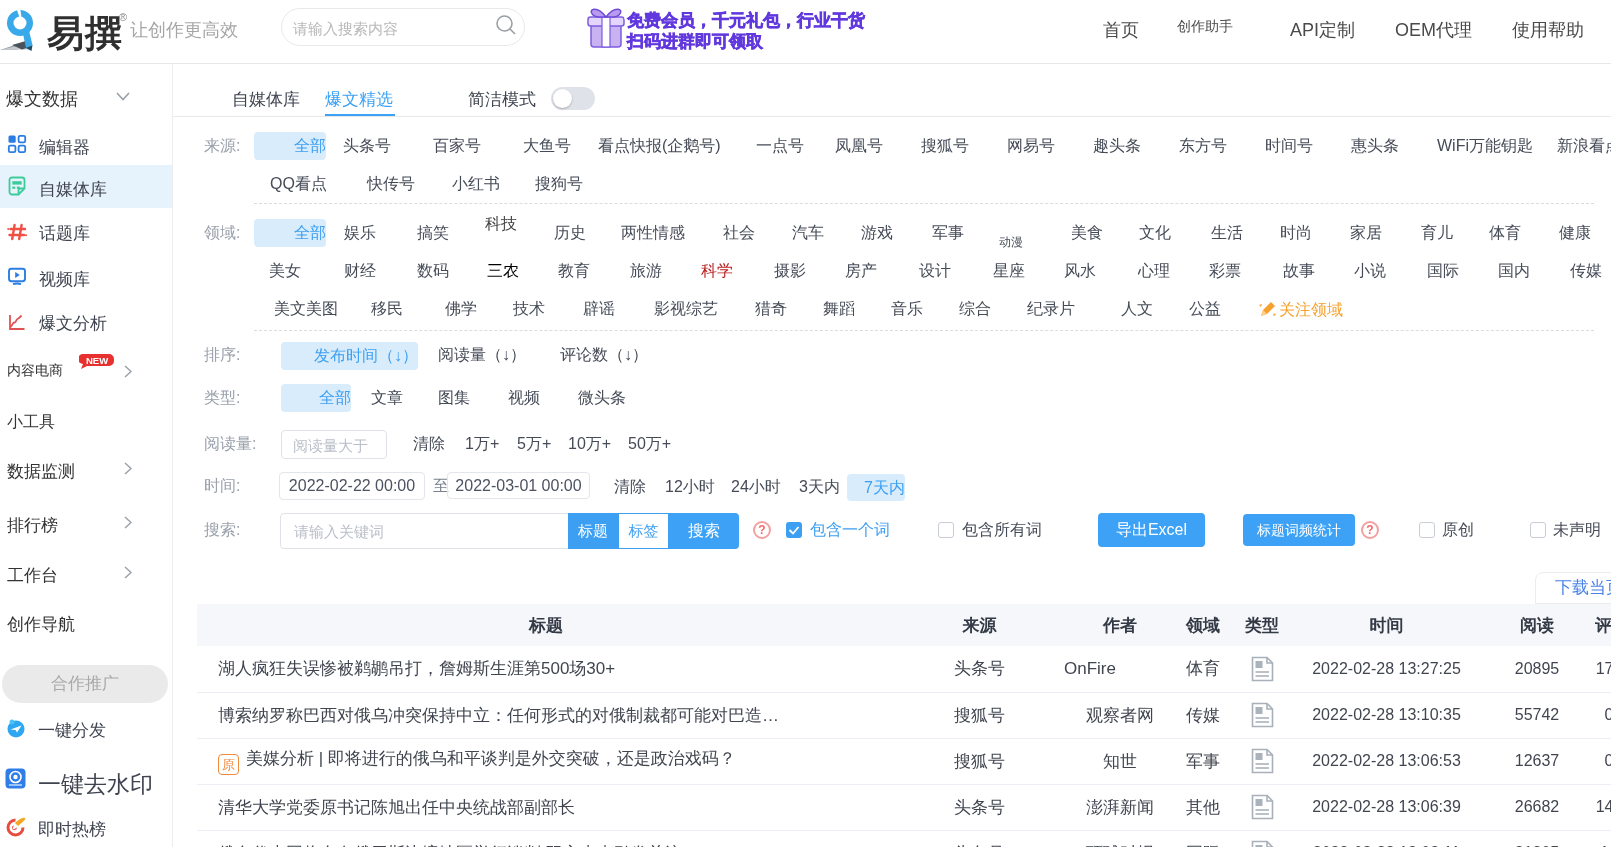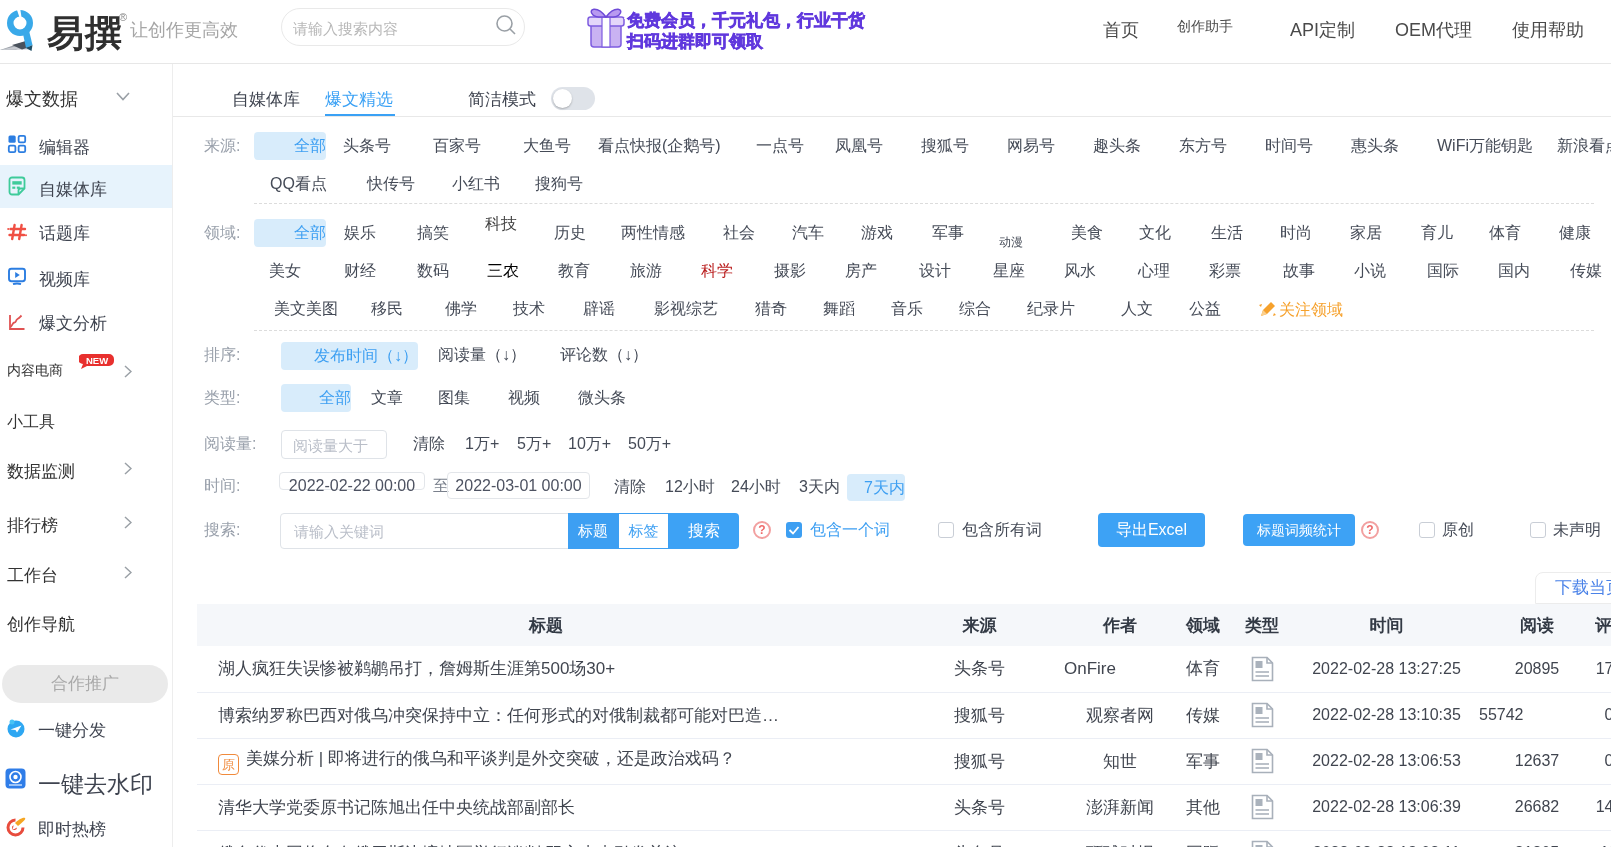--- a/index.html
+++ b/index.html
@@ -245,21 +245,21 @@
 <div class="it" style="left:578px;top:390px;font-size:16px;color:#454b57">微头条</div>
 <div class="lab" style="left:204px;top:436px">阅读量:</div>
 <div class="ab" style="left:281px;top:430px;width:106px;height:29px;border:1px solid #dfe3e8;border-radius:4px"></div>
 <div class="ab" style="left:293px;top:437px;font-size:15px;color:#b9bec8">阅读量大于</div>
 <div class="it" style="left:413px;top:436px;font-size:16px;color:#454b57">清除</div>
 <div class="it" style="left:465px;top:436px;font-size:16px;color:#454b57">1万+</div>
 <div class="it" style="left:517px;top:436px;font-size:16px;color:#454b57">5万+</div>
 <div class="it" style="left:568px;top:436px;font-size:16px;color:#454b57">10万+</div>
 <div class="it" style="left:628px;top:436px;font-size:16px;color:#454b57">50万+</div>
 <div class="lab" style="left:204px;top:478px">时间:</div>
-<div class="ab" style="left:279px;top:472px;width:146px;height:18px;border:1px solid #e3e6ea;border-radius:4px;text-align:center;line-height:25px;font-size:16px;color:#4d5261">2022-02-22 00:00</div>
+<div class="ab" style="left:279px;top:472px;width:146px;height:28px;border:1px solid #e3e6ea;border-radius:4px;text-align:center;line-height:25px;font-size:16px;color:#4d5261">2022-02-22 00:00</div>
 <div class="it" style="left:433px;top:478px;font-size:16px;color:#7a808c">至</div>
 <div class="ab" style="left:447px;top:472px;width:143px;height:27px;border:1px solid #e3e6ea;border-radius:4px;text-align:center;line-height:25px;font-size:16px;color:#4d5261">2022-03-01 00:00</div>
 <div class="it" style="left:614px;top:479px;font-size:16px;color:#454b57">清除</div>
 <div class="it" style="left:665px;top:479px;font-size:16px;color:#454b57">12小时</div>
 <div class="it" style="left:731px;top:479px;font-size:16px;color:#454b57">24小时</div>
 <div class="it" style="left:799px;top:479px;font-size:16px;color:#454b57">3天内</div>
 <div class="chip" style="left:847px;top:474px;width:58px;height:27px;line-height:27px;font-size:16px">7天内</div>
 <div class="lab" style="left:204px;top:522px">搜索:</div>
 <div class="ab" style="left:280px;top:513px;width:389px;height:36px;border:1px solid #dfe3e8;border-radius:4px"></div>
 <div class="ab" style="left:294px;top:523px;font-size:15px;color:#b9bec8">请输入关键词</div>
@@ -325,21 +325,21 @@
         <td style="text-align:center;font-size:17px;color:#40454f">观察者网</td>
         <td style="text-align:center;font-size:17px;color:#40454f">传媒</td>
         <td style="text-align:center"><svg width="23" height="26" viewBox="0 0 23 26" style="vertical-align:middle">
             <path d="M1.5 1.5 h14.5 l5.5 5.5 v17.5 h-20 Z" fill="#fff" stroke="#a8b0ba" stroke-width="1.6"></path>
             <path d="M16 1.5 v5.5 h5.5" fill="none" stroke="#a8b0ba" stroke-width="1.6"></path>
             <rect x="4.5" y="5" width="7" height="7" fill="#aab2bc"></rect>
             <line x1="4.5" y1="16" x2="18" y2="16" stroke="#aab2bc" stroke-width="1.6"></line>
             <line x1="4.5" y1="20" x2="18" y2="20" stroke="#aab2bc" stroke-width="1.6"></line>
           </svg></td>
         <td style="text-align:center;font-size:16px;color:#40454f">2022-02-28 13:10:35</td>
-        <td style="font-size:16px;color:#40454f">55742</td>
+        <td style="text-align:center;font-size:16px;color:#40454f">55742</td>
         <td style="text-align:center;font-size:16px;color:#40454f">0</td>
       </tr>
       <tr style="height:46px;border-bottom:1px solid #ebeef5">
         <td style="padding-left:21px;font-size:17px;color:#40454f"><span style="display:inline-block;width:21px;height:21px;border:1px solid #f08a3c;border-radius:4px;color:#f08a3c;font-size:13px;line-height:19px;text-align:center;vertical-align:-5px;margin-right:7px">原</span>美媒分析 | 即将进行的俄乌和平谈判是外交突破，还是政治戏码？</td>
         <td style="text-align:center;font-size:17px;color:#40454f">搜狐号</td>
         <td style="text-align:center;font-size:17px;color:#40454f">知世</td>
         <td style="text-align:center;font-size:17px;color:#40454f">军事</td>
         <td style="text-align:center"><svg width="23" height="26" viewBox="0 0 23 26" style="vertical-align:middle">
             <path d="M1.5 1.5 h14.5 l5.5 5.5 v17.5 h-20 Z" fill="#fff" stroke="#a8b0ba" stroke-width="1.6"></path>
             <path d="M16 1.5 v5.5 h5.5" fill="none" stroke="#a8b0ba" stroke-width="1.6"></path>

